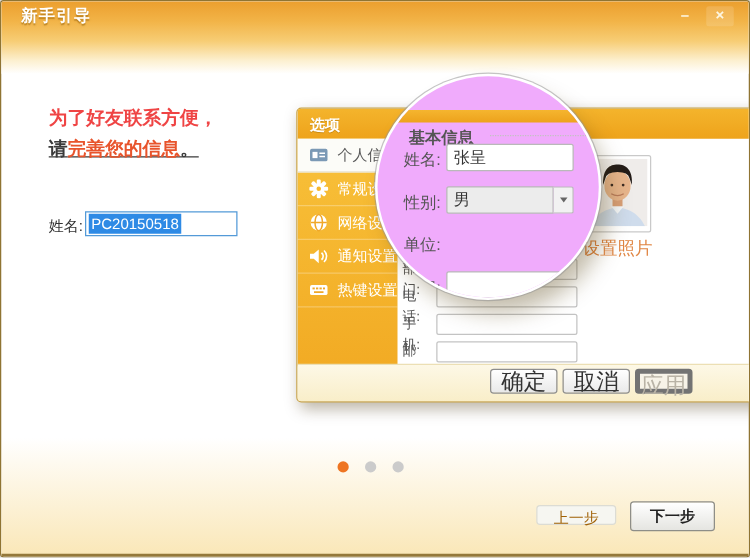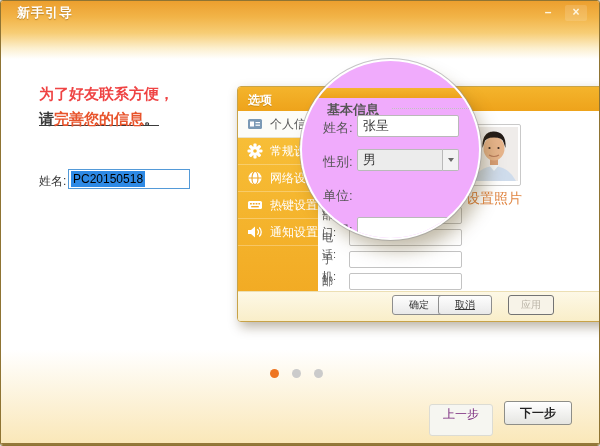--- a/index.html
+++ b/index.html
@@ -22,21 +22,21 @@
     background:linear-gradient(180deg, rgba(250,231,183,0) 0%, #fae7b7 100%); }
   .bottom-edge { position:absolute; left:0; right:0; bottom:0; height:2px; background:#94783a; z-index:1; }
 
   
   .intro1 { position:absolute; left:38px; top:84px; font-size:15px; font-weight:bold; color:#ef4444; z-index:2; }
   .intro2 { position:absolute; left:38px; top:109px; font-size:15px; font-weight:bold; color:#3b3b3b; z-index:2;text-decoration:underline; }
   .intro2 .hl { color:#e8542c; }
   .name-label { position:absolute; left:38px; top:172px; font-size:12px; color:#333; z-index:2; }
   .name-input { position:absolute; left:67px; top:168px; width:122px; height:20px; z-index:2;
     background:#fff; border:1px solid #539ad8; font-size:12px; line-height:18px; padding-left:2px; }
-  .name-input .sel { background:#2e8ae5; color:#000000; padding:1px 2px; }
+  .name-input .sel { background:#2e8ae5; color:#ffffff; padding:1px 2px; }
 
   
   .dialog { position:absolute; left:236px; top:85px; width:384px; height:236px; z-index:5;
     background:#fff; border:1px solid #c8a348; border-radius:4px;
     box-shadow:3px 5px 12px rgba(60,40,0,.35); }
   .dlg-inner { position:absolute; inset:0; border-radius:3px; overflow:hidden; }
   .dlg-title { position:absolute; top:0; left:0; right:0; height:24px;
     background:linear-gradient(180deg,#f4b42c,#eea31b); }
   .dlg-title-text { position:absolute; left:10px; top:5px; font-size:12px; font-weight:bold; color:#fff;
     text-shadow:0 1px 0 rgba(150,100,0,.4); }
@@ -57,25 +57,25 @@
     border:1px solid #c3c3c3; border-radius:2px; }
   .f-arrow { position:absolute; left:208px; width:15px; height:15px; margin-top:1px;
     background:#f0f0f0; border-left:1px solid #c3c3c3; display:flex; align-items:center; justify-content:center; }
   .tri { width:0; height:0; border-left:3.5px solid transparent; border-right:3.5px solid transparent;
     border-top:4px solid #666; }
   .photo-box { position:absolute; left:229px; top:37px; width:54px; height:62px; background:#fff;
     border:1px solid #c9c9c9; border-radius:2px; padding:2px; cursor:pointer; }
   .photo-box svg { width:48px; height:54px; display:block; }
   .photo-caption { position:absolute; left:219px; top:103px; width:74px; text-align:center;
     font-size:14px; color:#e08542; cursor:pointer;font-family:Liberation Mono, monospace; }
-  .dlg-btn { position:absolute; top:208px; height:20px; font-size:10px; text-align:center; line-height:18px;
+  .dlg-btn { position:absolute; top:208px; height:20px; font-size:18px; text-align:center; line-height:18px;
     background:linear-gradient(180deg,#fefefe,#e9e9e9); border:1px solid #8e8e8e; border-radius:3px; color:#333; }
   .btn-ok { left:154px; width:54px; }
-  .btn-cancel { left:200px; width:54px;text-decoration:underline; }
-  .btn-apply { left:270px; width:46px; background:#f7f3e8; border:1px solid #737373; color:#b9b3a6; }
+  .btn-cancel { left:212px; width:54px;text-decoration:underline; }
+  .btn-apply { left:270px; width:46px; background:#f7f3e8; border:4px solid #737373; color:#b9b3a6; }
 
   
   .mag { position:absolute; left:301px; top:60px; width:177px; height:177px; border-radius:50%;
     background:#f0abfc; z-index:8; overflow:hidden;
     box-shadow:0 0 0 2px #fff, 0 0 0 3px rgba(150,150,150,.55), 8px 12px 18px rgba(80,60,10,.35); }
   .mag-stripe { position:absolute; left:0; right:0; top:27px; height:10px;
     background:linear-gradient(180deg,#f5b52f,#eda21c); }
   .mag-section { position:absolute; left:25px; top:40px; font-size:13px; font-weight:bold; color:#555; }
   .mag-dotline { position:absolute; left:90px; right:8px; top:47px; border-top:1px dotted #c2c2c2; }
   .m-label { position:absolute; font-size:13px; color:#555; }
@@ -84,22 +84,22 @@
   .m-select { position:absolute; left:55px; width:86px; height:22px; background:#ececec;
     border:1px solid #b9b9b9; border-radius:2px 0 0 2px; font-size:13px; color:#333; line-height:20px; padding-left:5px; }
   .m-arrow { position:absolute; left:141px; width:16px; height:22px; background:#f2f2f2;
     border:1px solid #b9b9b9; border-left:none; border-radius:0 2px 2px 0;
     display:flex; align-items:center; justify-content:center; }
 
   
   .dot { position:absolute; top:368px; width:9px; height:9px; border-radius:50%; background:#cbcbcb; z-index:2; }
   .dot.active { background:#ee7522; }
   .nav-btn { position:absolute; font-size:12px; text-align:center; border-radius:3px; z-index:2; }
-  .btn-prev { left:428px; top:403px; width:64px; height:32px; line-height:19px;
-    background:#f6f6f1; border:1px solid #dcdcd4; color:#701a75; }
+  .btn-prev { left:428px; top:403px; width:64px; height:16px; line-height:19px;
+    background:#f6f6f1; border:1px solid #dcdcd4; color:#a16207; }
   .btn-next { left:503px; top:400px; width:68px; height:24px; line-height:22px; font-weight:bold;
     background:linear-gradient(180deg,#ffffff,#e5e5e1); border:1px solid #8e8e88; color:#222;text-align:center; }
 </style>
 </head>
 <body>
 
 <div class="window">
 
   <div class="titlebar">
     <div class="title-text">新手引导</div>
@@ -158,36 +158,36 @@
         <div class="sb-item">
           <svg viewBox="0 0 16 16">
             <circle cx="8" cy="8" r="6.5" fill="#fff"></circle>
             <ellipse cx="8" cy="8" rx="3" ry="6.5" fill="none" stroke="#f0a828" stroke-width="1.2"></ellipse>
             <line x1="1.5" y1="8" x2="14.5" y2="8" stroke="#f0a828" stroke-width="1.2"></line>
           </svg>
           <span>网络设置</span>
         </div>
         <div class="sb-item">
           <svg viewBox="0 0 16 16">
+            <polygon points="1,6 4,6 8,2.5 8,13.5 4,10 1,10" fill="#fff"></polygon>
+            <path d="M10.2 5.2 a3.6 3.6 0 0 1 0 5.6" stroke="#fff" stroke-width="1.3" fill="none"></path>
+            <path d="M12.2 3.4 a6.2 6.2 0 0 1 0 9.2" stroke="#fff" stroke-width="1.3" fill="none"></path>
+          </svg>
+          <span>通知设置</span>
+        </div>
+        <div class="sb-item">
+          <svg viewBox="0 0 16 16">
             <rect x="1" y="4" width="14" height="8" rx="1.5" fill="#fff"></rect>
             <rect x="3" y="6" width="1.8" height="1.5" fill="#f0a828"></rect>
             <rect x="5.8" y="6" width="1.8" height="1.5" fill="#f0a828"></rect>
             <rect x="8.6" y="6" width="1.8" height="1.5" fill="#f0a828"></rect>
             <rect x="11.4" y="6" width="1.6" height="1.5" fill="#f0a828"></rect>
             <rect x="4.2" y="9" width="7.6" height="1.4" fill="#f0a828"></rect>
           </svg>
           <span>热键设置</span>
-        </div>
-        <div class="sb-item">
-          <svg viewBox="0 0 16 16">
-            <polygon points="1,6 4,6 8,2.5 8,13.5 4,10 1,10" fill="#fff"></polygon>
-            <path d="M10.2 5.2 a3.6 3.6 0 0 1 0 5.6" stroke="#fff" stroke-width="1.3" fill="none"></path>
-            <path d="M12.2 3.4 a6.2 6.2 0 0 1 0 9.2" stroke="#fff" stroke-width="1.3" fill="none"></path>
-          </svg>
-          <span>通知设置</span>
         </div>
       </div>
 
       <div class="f-row" style="top:54px">
         <span class="f-label">姓名:</span>
         <span class="f-input"></span>
       </div>
       <div class="f-row" style="top:76px">
         <span class="f-label">性别:</span>
         <span class="f-input"></span>

